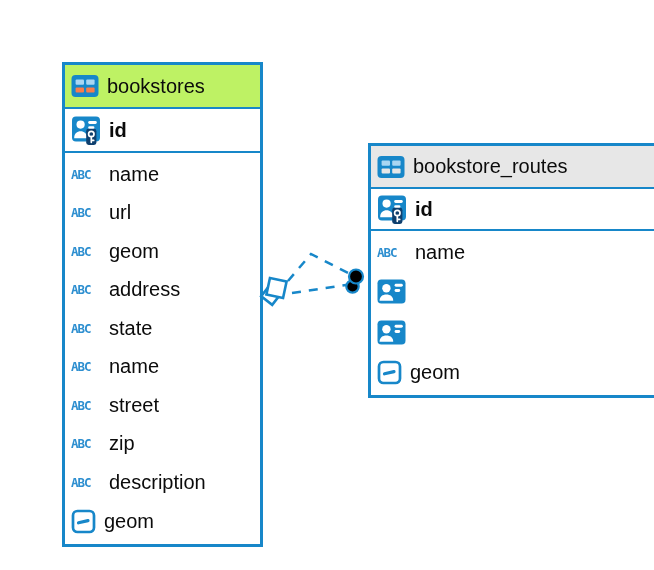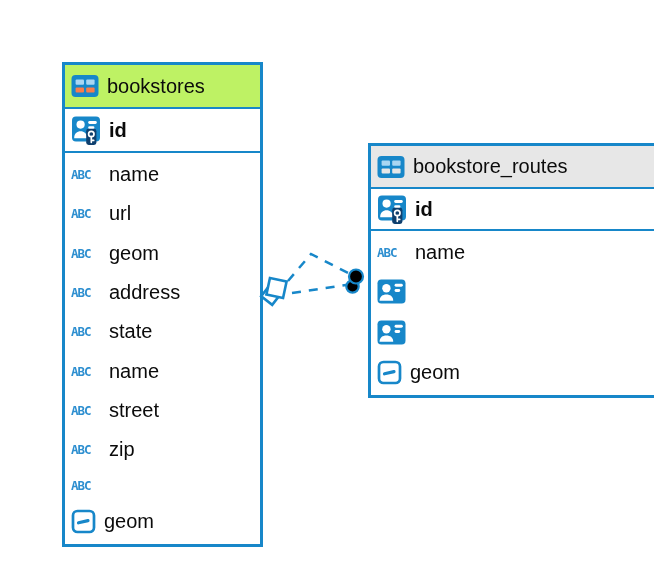--- a/index.html
+++ b/index.html
@@ -116,20 +116,21 @@
     <div class="row">
       <span class="icon abc">ABC</span>
       <span class="fname">street</span>
     </div>
     <div class="row">
       <span class="icon abc">ABC</span>
       <span class="fname">zip</span>
     </div>
     <div class="row">
       <span class="icon abc">ABC</span>
+      <span class="fname">description</span>
     </div>
     <div class="row">
       <span class="icon">
         <svg width="25" height="25" viewBox="0 0 25 25">
           <rect x="2" y="2" width="21" height="21" rx="4.5" fill="none" stroke="#1787c9" stroke-width="2.7"></rect>
           <path d="M7.5 13.8 L17 11.6" stroke="#1787c9" stroke-width="3.2" stroke-linecap="round"></path>
         </svg>
       </span>
       <span class="fname">geom</span>
     </div>

